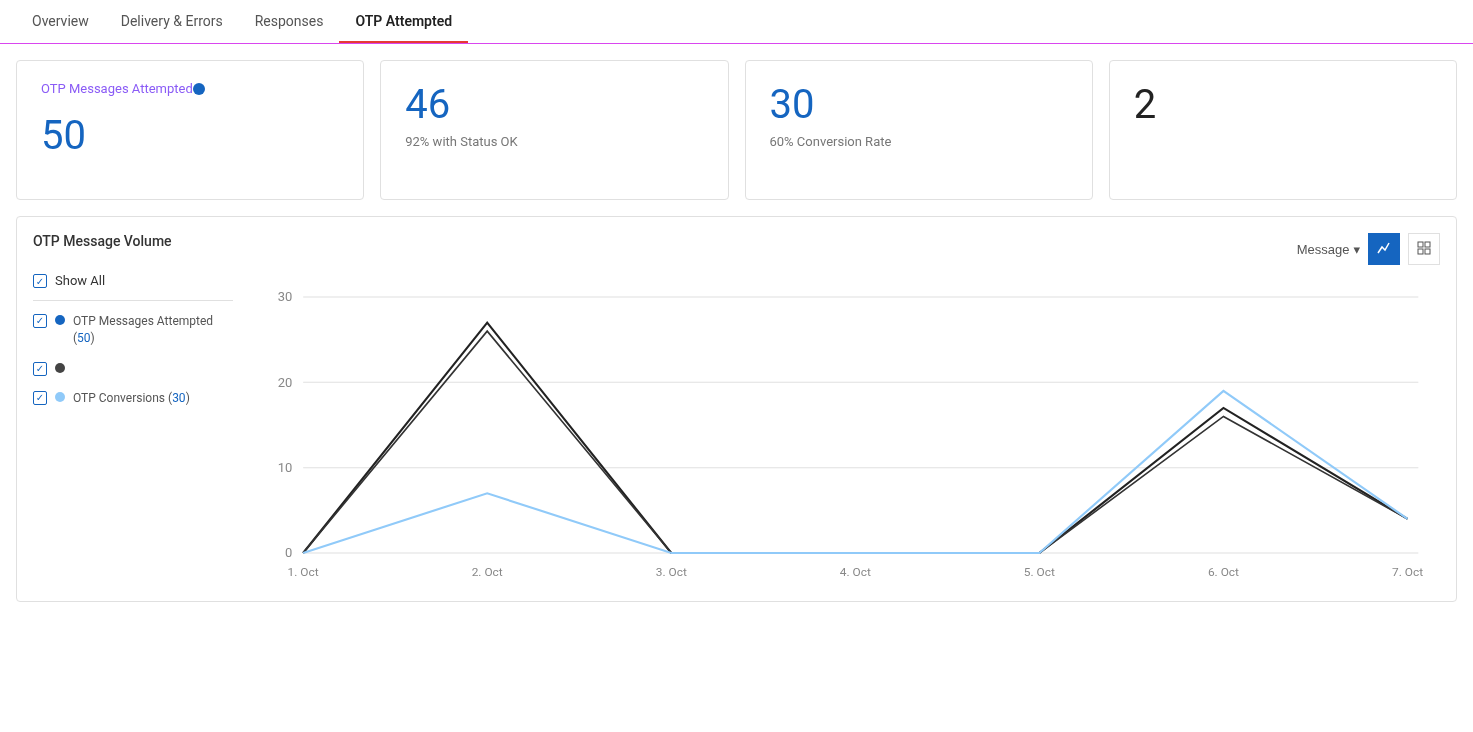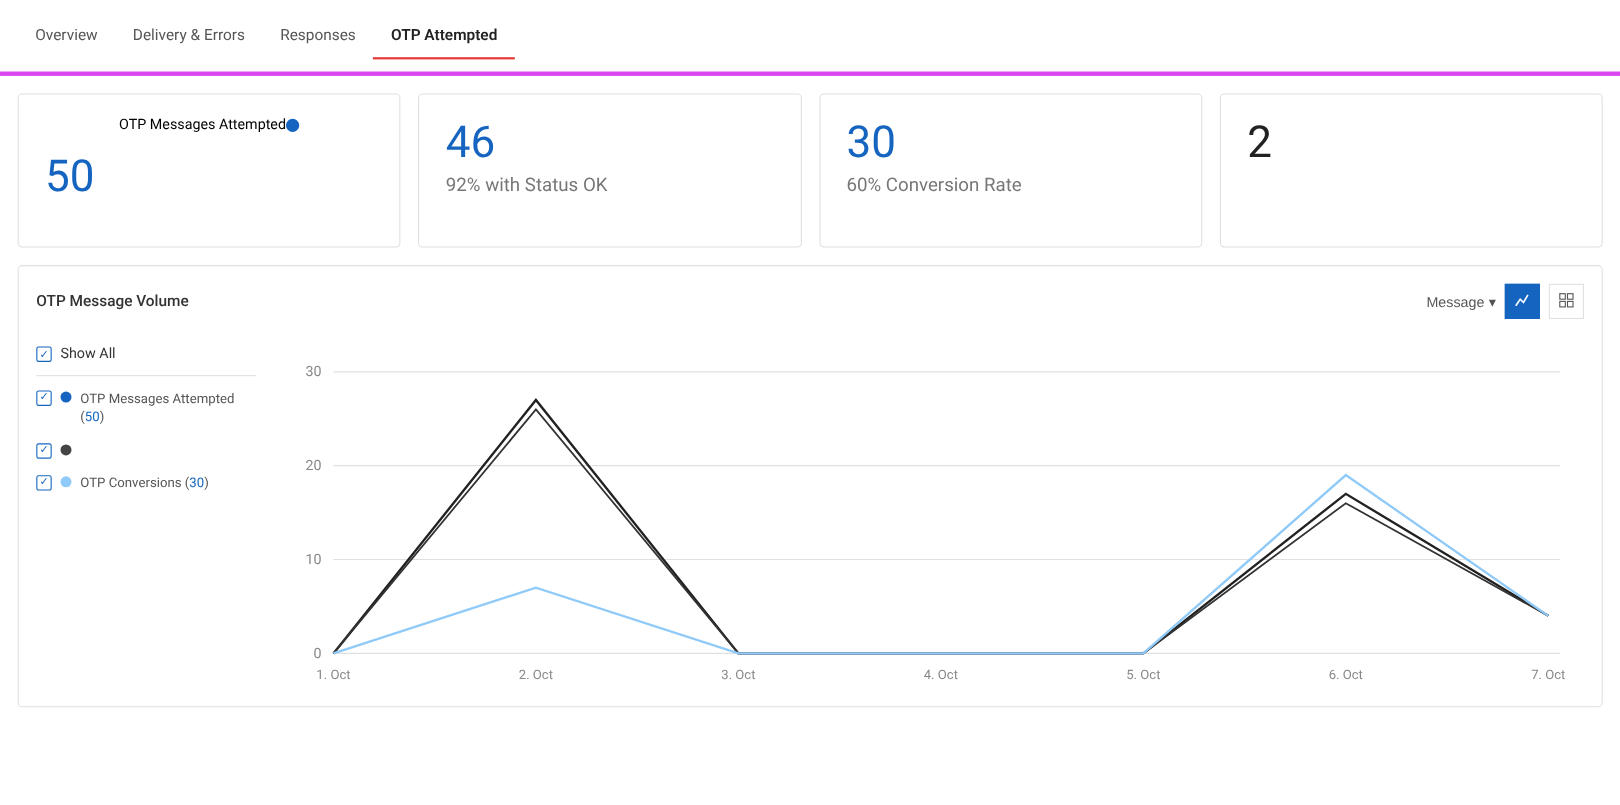--- a/index.html
+++ b/index.html
@@ -1,21 +1,21 @@
 <!DOCTYPE html>
 <html><head>
   <meta charset="utf-8">
   <style>
     * { box-sizing: border-box; margin: 0; padding: 0; }
     body { font-family: -apple-system, BlinkMacSystemFont, 'Segoe UI', Roboto, sans-serif; background: #fff; color: #333; font-size: 14px; }
 
     .tabs-bar {
       display: flex;
-      border-bottom: 4px solid #d946ef;
-      padding: 12px 16px;
+      border-bottom: 1px solid #d946ef;
+      padding: 1px 16px;
       align-items: flex-end;
     }
     .tab {
       padding: 12px 16px;
       cursor: pointer;
       color: #555;
       font-size: 14px;
       border-bottom: 2px solid transparent;
       margin-bottom: -1px;
     }
@@ -33,56 +33,54 @@
     }
     .metric-card {
       flex: 1;
       border: 1px solid #e0e0e0;
       border-radius: 4px;
       padding: 20px 24px;
       min-height: 140px;
     }
     .card-header {
       display: flex;
-      justify-content: center;
+      justify-content: flex-start;
       align-items: center;
       margin-bottom: 16px;
       font-size: 13px;
-      color: #000000;
+      color: #8b5cf6;
     }
     .card-dot {
       width: 12px;
       height: 12px;
       border-radius: 50%;
     }
     .card-value {
       font-size: 40px;
       font-weight: 400;
       color: #1565c0;
       margin-bottom: 6px;
     }
     .card-value.dark {
       color: #222;
     }
     .card-subtitle {
-      font-size: 17px;
+      font-size: 13px;
       color: #777;
     }
 
     .chart-section {
       margin: 0 16px 16px;
       border: 1px solid #e0e0e0;
       border-radius: 4px;
       padding: 16px;
     }
     .chart-header {
       display: flex;
       justify-content: space-between;
-      align-items: center;
-      margin-bottom: 16px;
     }
     .chart-title {
       font-size: 14px;
       font-weight: 500;
       color: #333;
     }
     .chart-controls {
       display: flex;
       align-items: center;
       gap: 8px;

